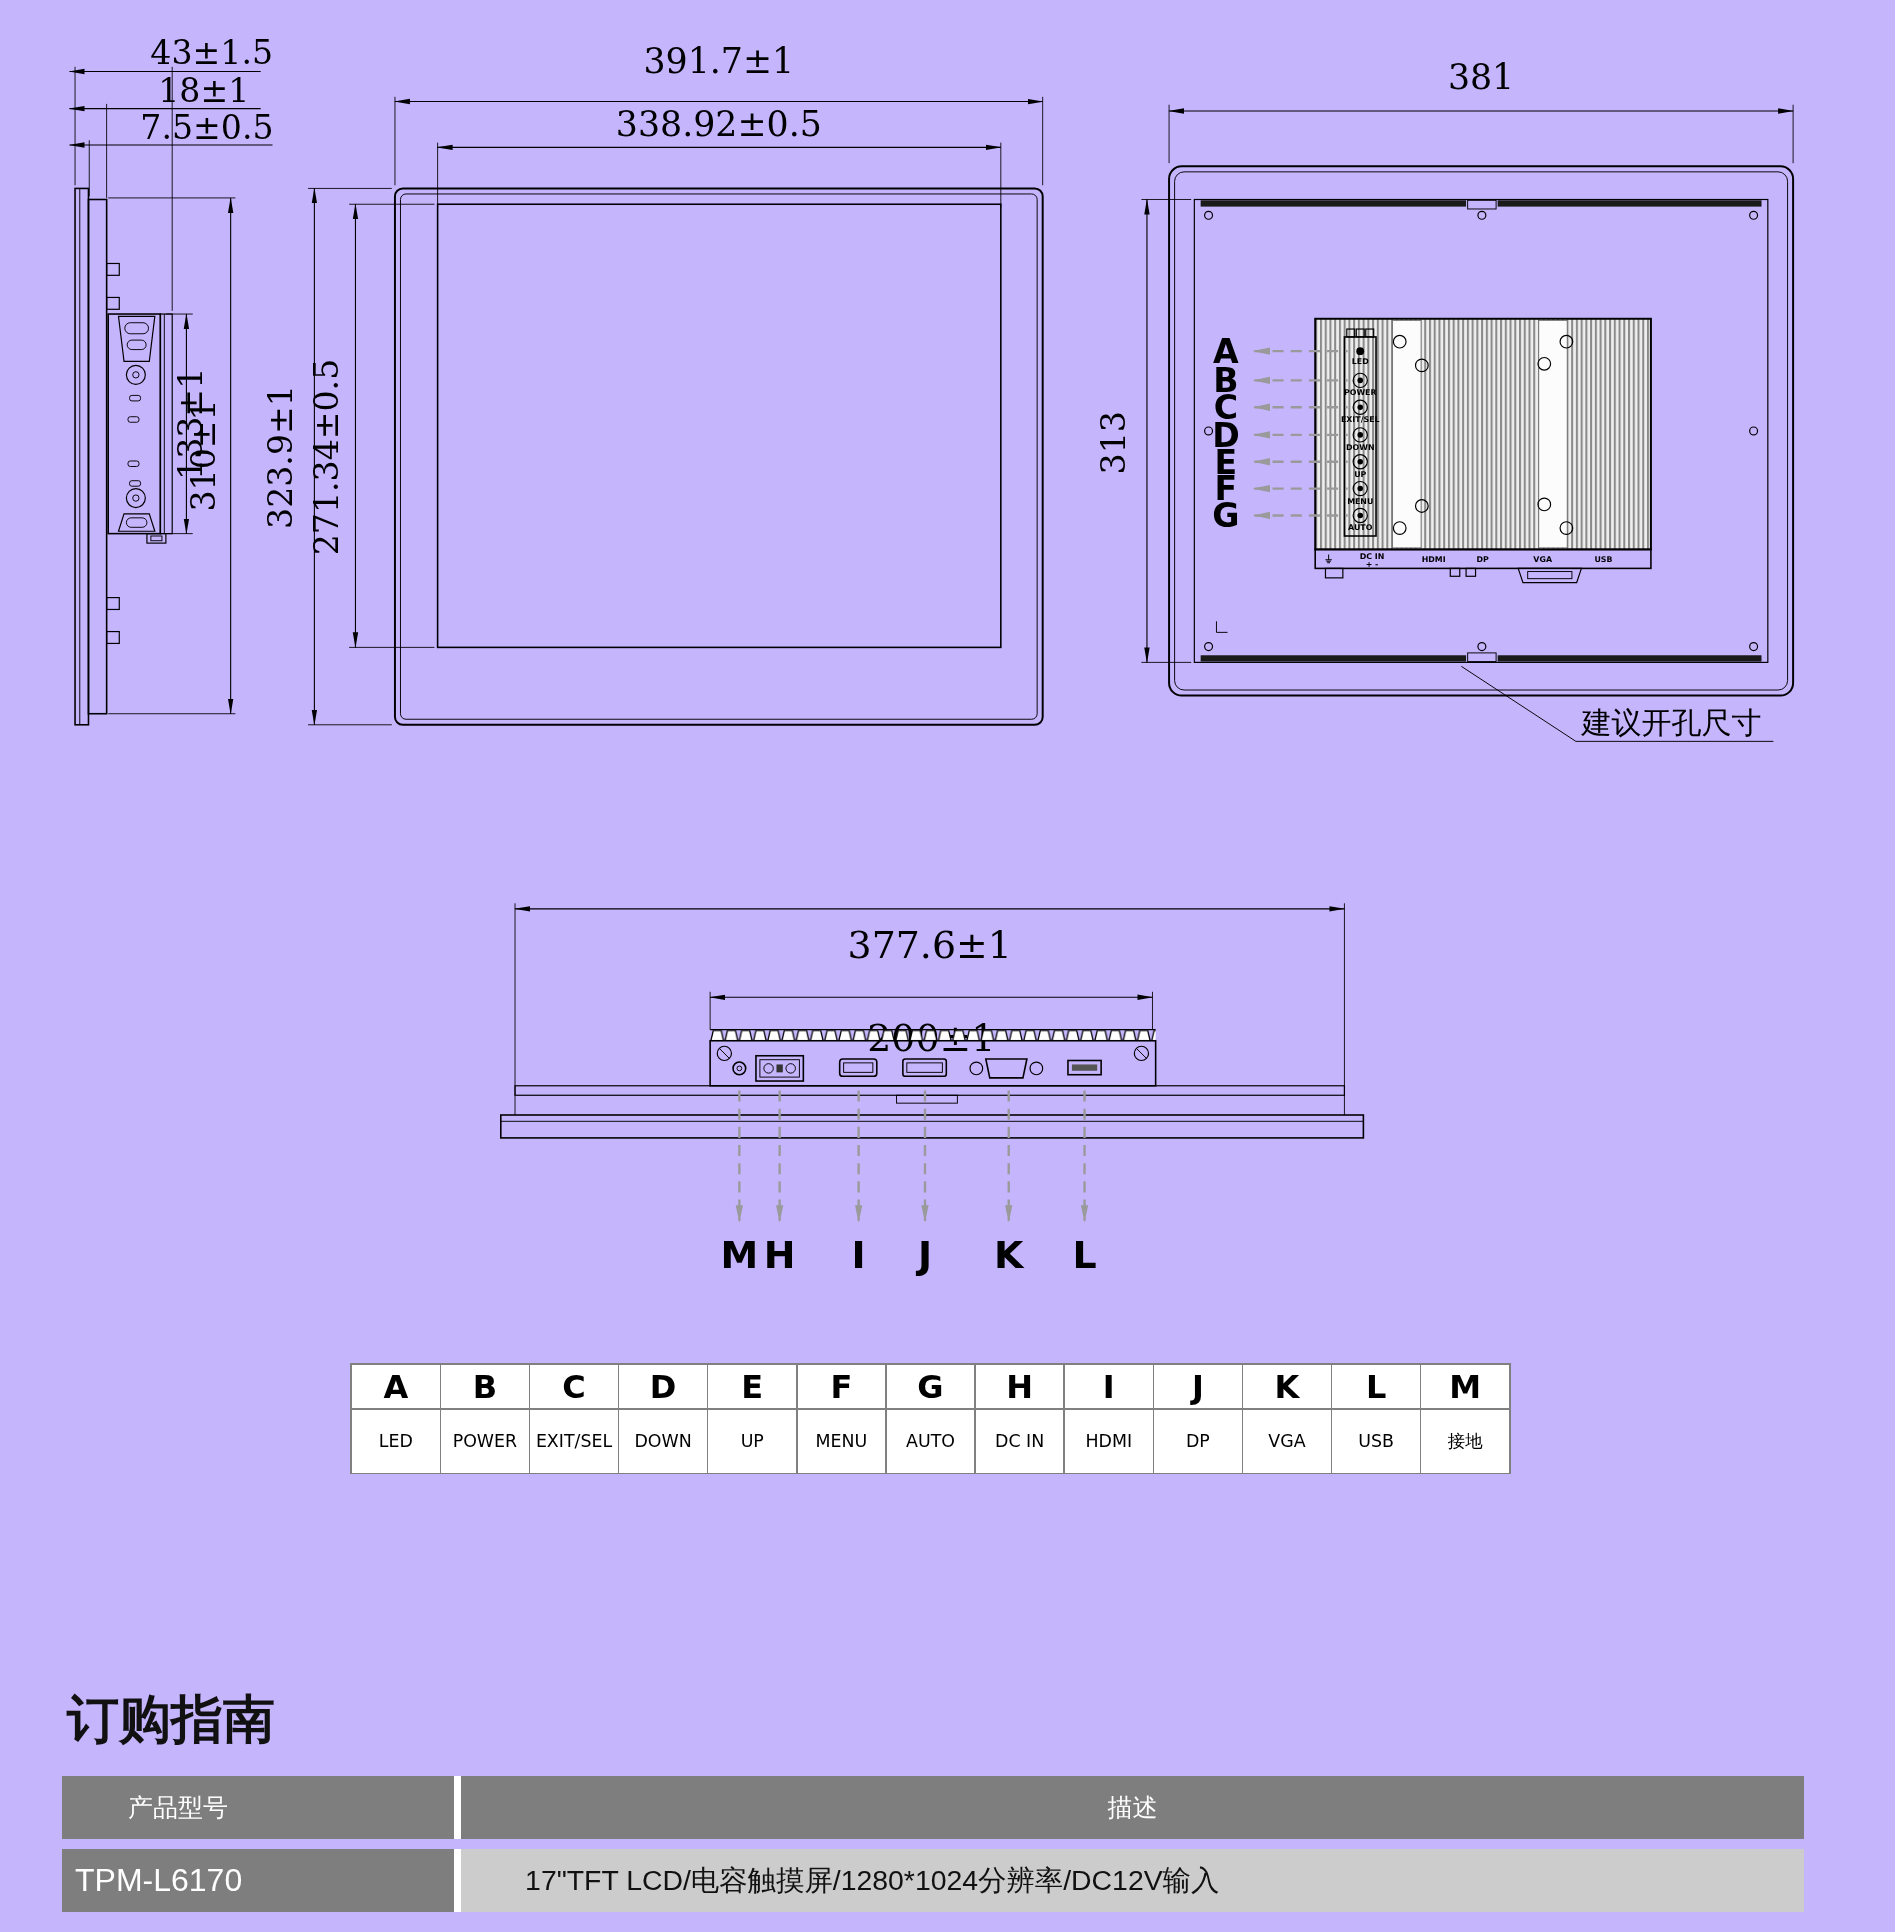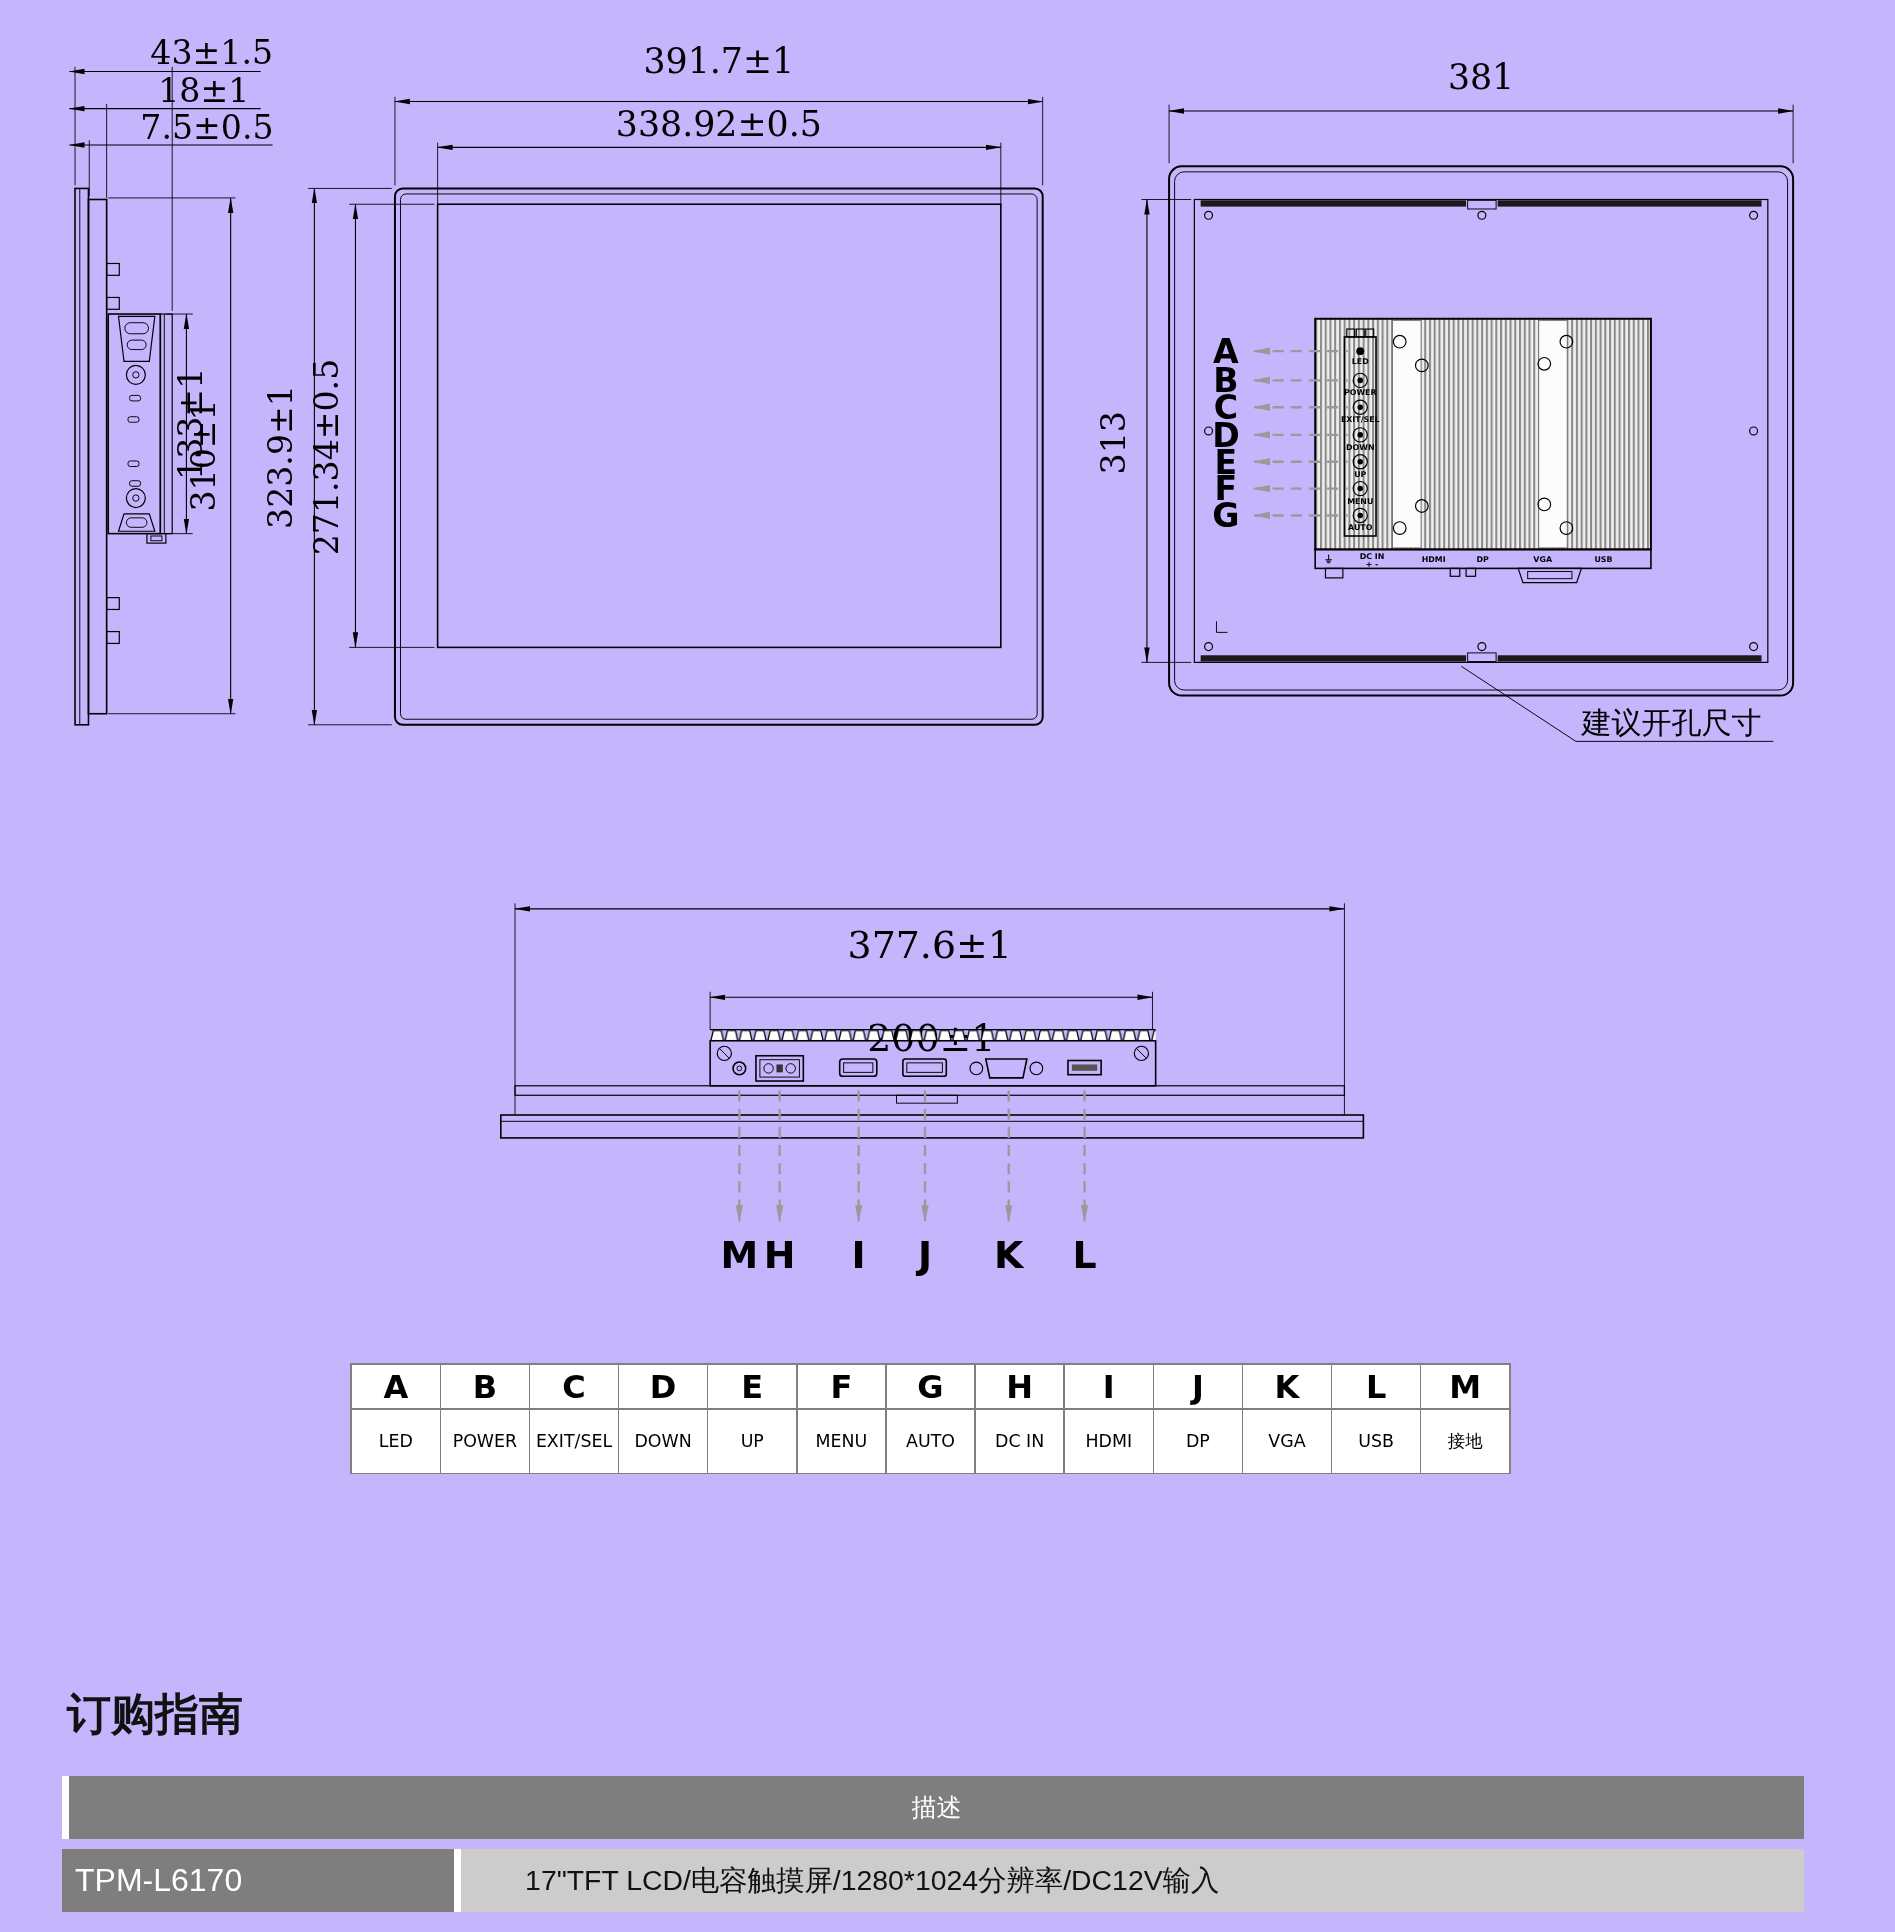--- a/index.html
+++ b/index.html
@@ -21,21 +21,21 @@
   .extline{stroke:#000;stroke-width:1.1;fill:none;}
   .dash{stroke:#9a9a9a;stroke-width:3;fill:none;stroke-dasharray:14 9;}
   
   #legend{position:absolute;left:350px;top:1363px;width:1161px;height:111px;
           background:#808080;border:2.4px solid #808080;box-sizing:border-box;
           display:grid;grid-template-columns:repeat(13,1fr);grid-template-rows:43px 63px;gap:1.6px;}
   #legend .cell{background:#ffffff;display:flex;align-items:center;justify-content:center;color:#000;}
   #legend .hd{font-size:32px;font-weight:bold;font-family:"DejaVu Sans", sans-serif;}
   #legend .lb{font-size:17.4px;font-family:"DejaVu Sans", sans-serif;letter-spacing:0px;}
   
-  #ordering-heading{position:absolute;left:67px;top:1685px;font-size:44px;font-weight:bold;color:#111;
+  #ordering-heading{position:absolute;left:67px;top:1685px;font-size:52px;font-weight:bold;color:#111;
         font-family:"DejaVu Sans", sans-serif;}
   .ord-row{position:absolute;left:62px;width:1742px;height:63px;display:flex;}
   .ord-c1{width:392px;height:100%;background:#7e7e7e;color:#fff;display:flex;align-items:center;box-sizing:border-box;padding-left:66px;}
   .ord-gap{width:7.1px;height:100%;background:#ffffff;}
   .ord-c2{flex:1;height:100%;background:#7e7e7e;color:#fff;display:flex;align-items:center;justify-content:center;}
   .ord-c2.data{background:#cccccc;color:#111;justify-content:flex-start;box-sizing:border-box;padding-left:64px;}
   .f32{font-size:25px;} .f40{font-size:32px;padding-left:13px;} .f36{font-size:28.4px;}
 </style>
 </head>
 <body>
@@ -343,20 +343,21 @@
   <div class="cell lb">DP</div>
   <div class="cell lb">VGA</div>
   <div class="cell lb">USB</div>
   <div class="cell lb">接地</div>
 </div>
 
 
 <div id="ordering-heading">订购指南</div>
 
 <div class="ord-row" style="top:1776px;">
+  <div class="ord-c1 f32">产品型号</div>
   <div class="ord-gap"></div>
   <div class="ord-c2 f32">描述</div>
 </div>
 
 <div class="ord-row" style="top:1849px;">
   <div class="ord-c1 f40">TPM-L6170</div>
   <div class="ord-gap"></div>
   <div class="ord-c2 data f36">17"TFT LCD/电容触摸屏/1280*1024分辨率/DC12V输入</div>
 </div>
 

